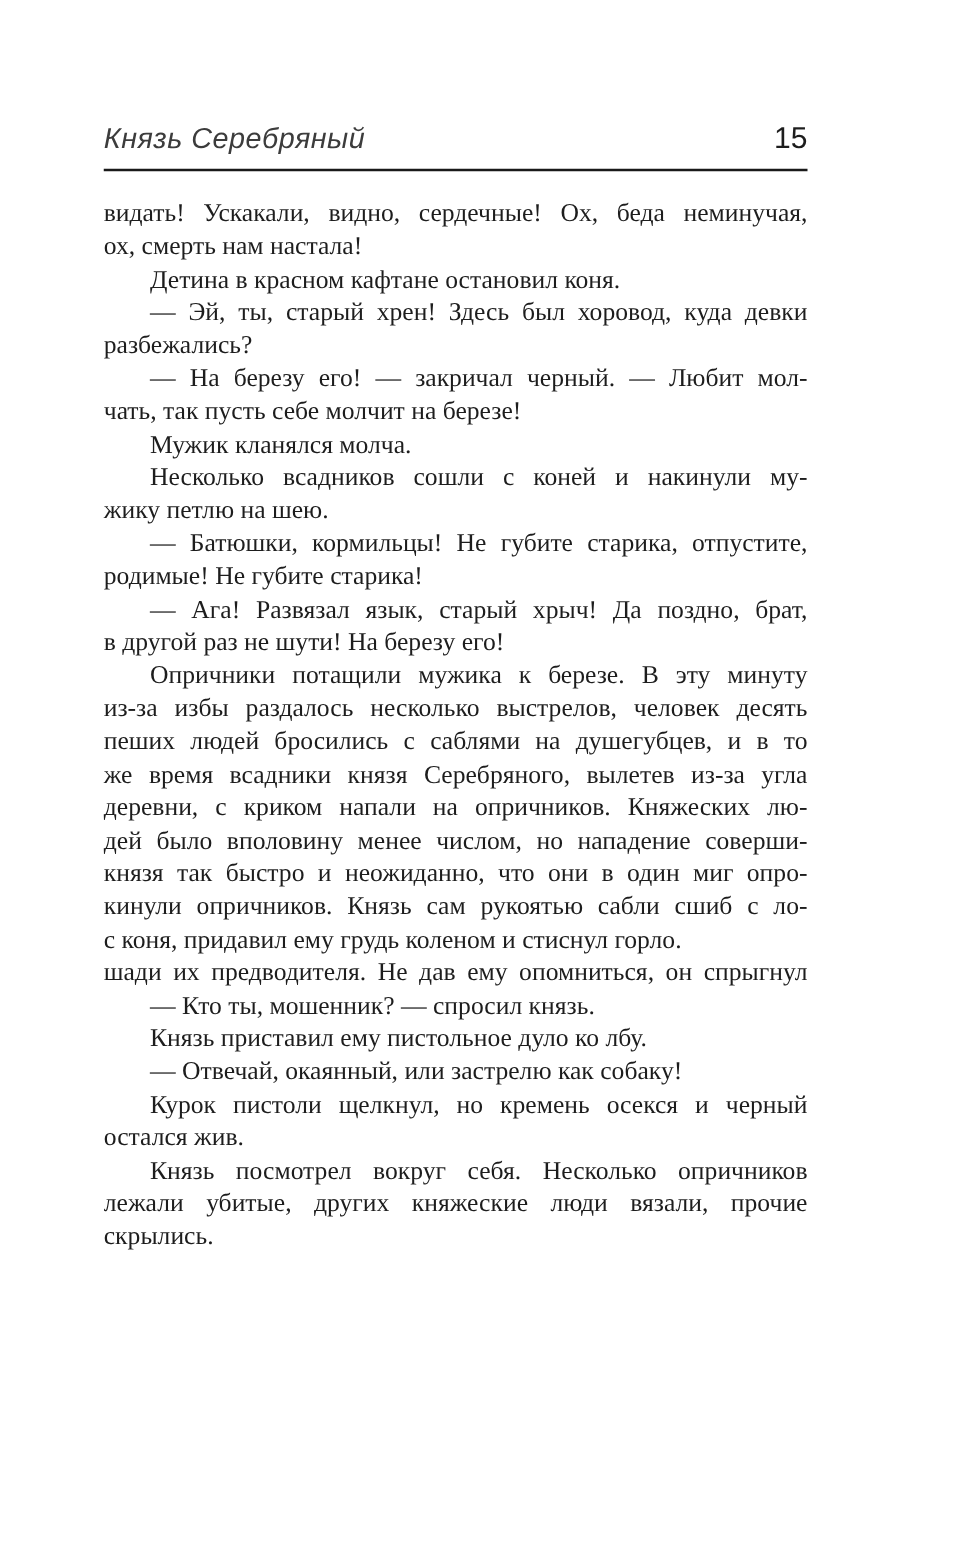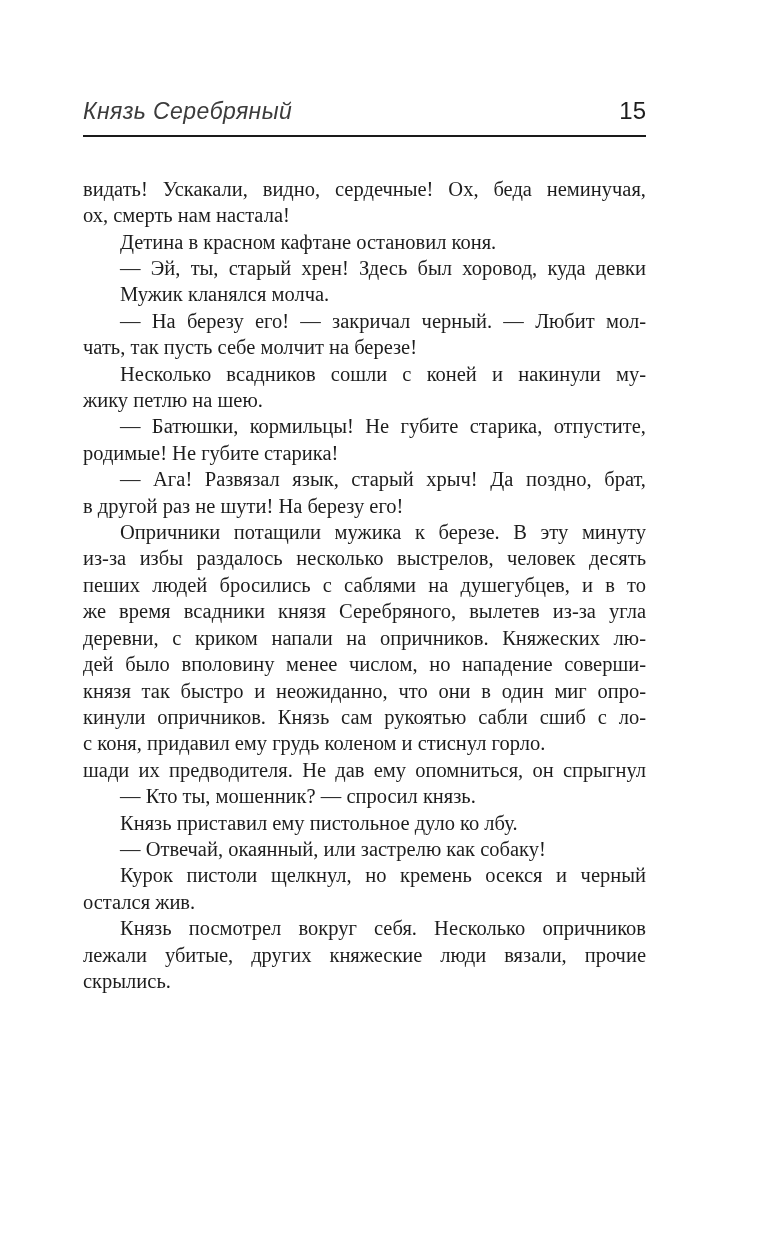--- a/index.html
+++ b/index.html
@@ -38,21 +38,21 @@
     font-size: 24px;
     line-height: 1.2;
     color: var(--text);
   }
   .rule {
     height: 0;
     border-bottom: 2px solid var(--rule);
     margin-top: 9px;
   }
   .body-text {
-    margin-top: 39px;
+    margin-top: 21px;
     font-family: "Liberation Serif", serif;
     font-size: 20.5px;
     line-height: 26.4px;
     color: var(--text);
   }
   .para { margin: 0; }
   .line {
     text-align: justify;
     text-align-last: justify;
     white-space: normal;
@@ -75,27 +75,28 @@
   <div class="body-text">
       <div class="para">
         <div class="line">видать! Ускакали, видно, сердечные! Ох, беда неминучая,</div>
         <div class="line last">ох, смерть нам настала!</div>
       </div>
       <div class="para indent">
         <div class="line last">Детина в красном кафтане остановил коня.</div>
       </div>
       <div class="para indent">
         <div class="line">— Эй, ты, старый хрен! Здесь был хоровод, куда девки</div>
-      </div>
-      <div class="para indent">
-        <div class="line last">Мужик кланялся молча.</div>
+        <div class="line last">разбежались?</div>
       </div>
       <div class="para indent">
         <div class="line">— На березу его! — закричал черный. — Любит мол-</div>
         <div class="line last">чать, так пусть себе молчит на березе!</div>
+      </div>
+      <div class="para indent">
+        <div class="line last">Мужик кланялся молча.</div>
       </div>
       <div class="para indent">
         <div class="line">Несколько всадников сошли с коней и накинули му-</div>
         <div class="line last">жику петлю на шею.</div>
       </div>
       <div class="para indent">
         <div class="line">— Батюшки, кормильцы! Не губите старика, отпустите,</div>
         <div class="line last">родимые! Не губите старика!</div>
       </div>
       <div class="para indent">

